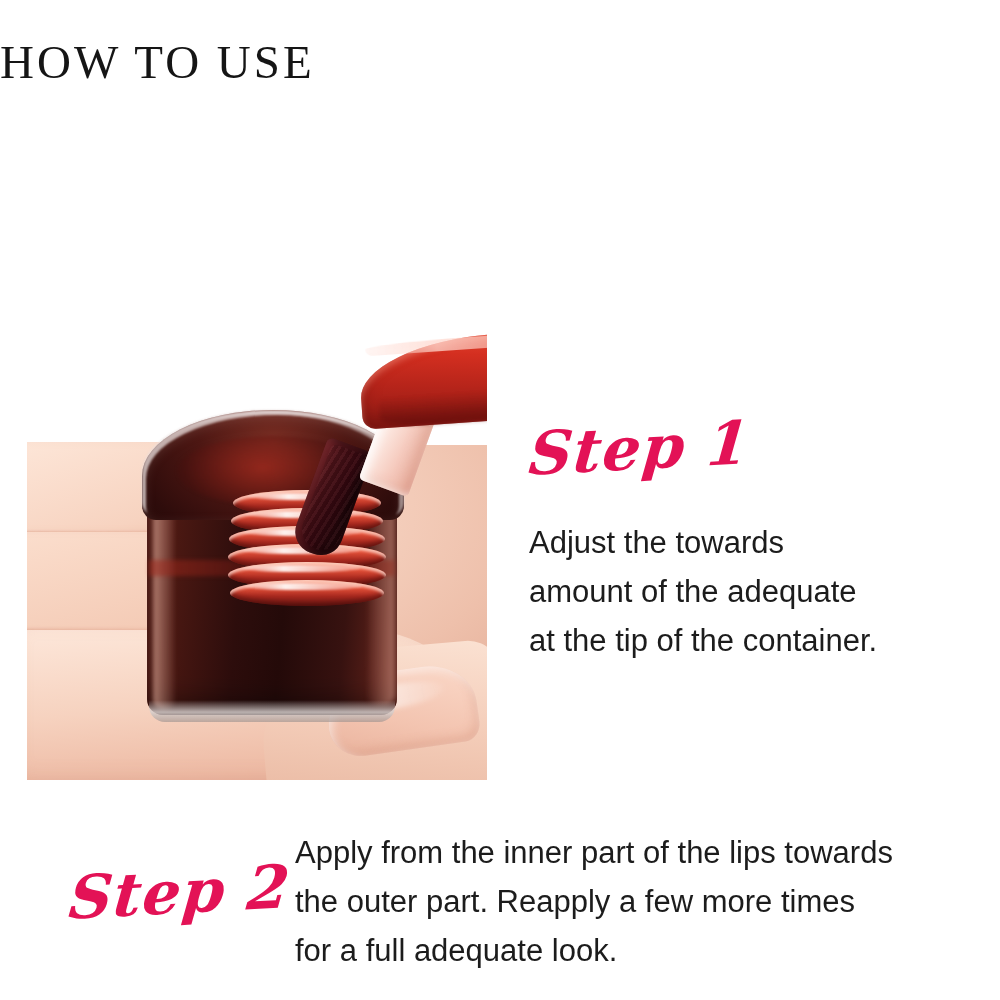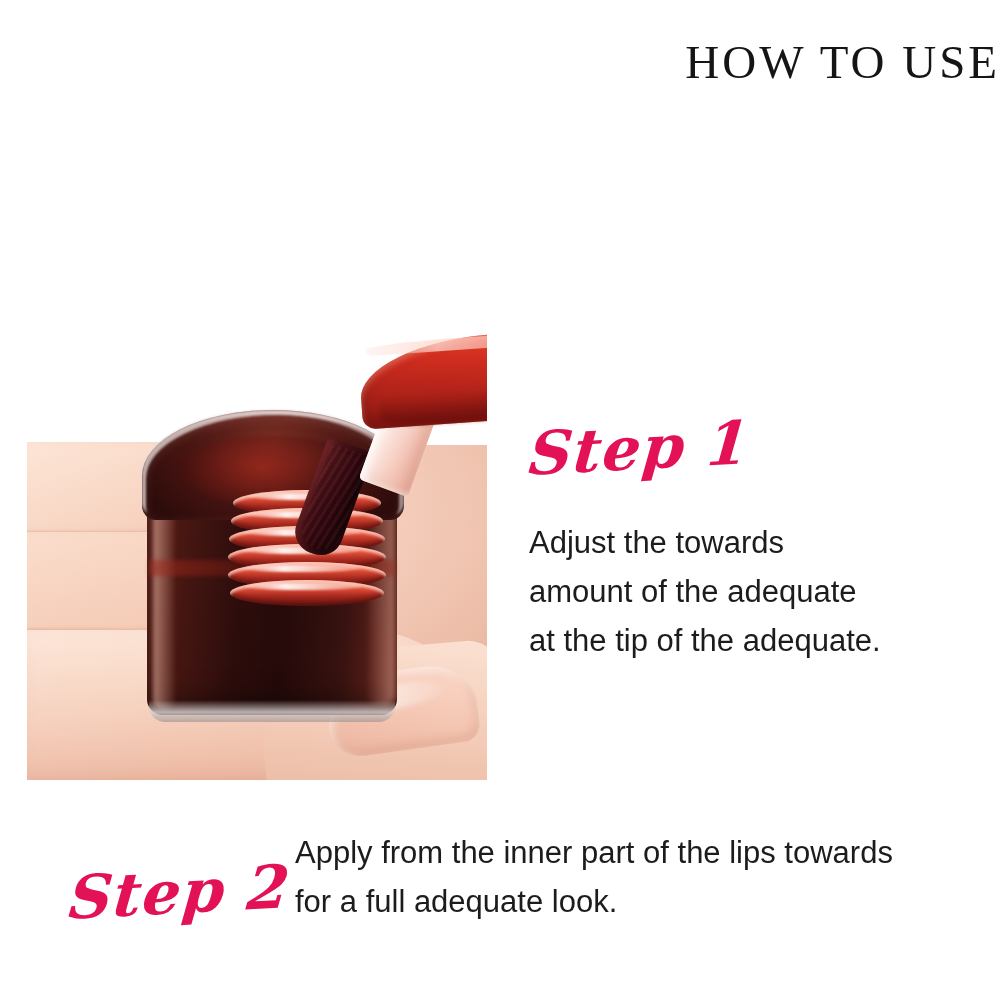--- a/index.html
+++ b/index.html
@@ -8,21 +8,21 @@
     background:#ffffff;
     font-family:"Liberation Sans", sans-serif;
     overflow:hidden;
     position:relative;
   }
   .page{position:relative;width:1000px;height:1000px;background:#fff;overflow:hidden;}
 
   
   .title{
     position:absolute;left:0;top:38px;width:1000px;
-    text-align:right;
+    text-align:left;
     font-family:"Liberation Serif", "DejaVu Serif", serif;
     font-size:47px;
     letter-spacing:3px;
     color:#151515;
     font-weight:400;
     line-height:1.05;
   }
 
   
   .photo{
@@ -293,22 +293,23 @@
       <div class="cap-top"></div>
       <div class="cap-shadow"></div>
 
     </div>
   </div>
 
   <div class="step-script s1-script">Step 1</div>
   <div class="s1-body">
     <div>Adjust the towards</div>
     <div>amount of the adequate</div>
-    <div>at the tip of the adequate.</div>
+    <div>at the tip of the container.</div>
   </div>
 
   <div class="step-script s2-script">Step 2</div>
   <div class="s2-body">
     <div>Apply from the inner part of the lips towards</div>
+    <div>the outer part. Reapply a few more times</div>
     <div>for a full adequate look.</div>
   </div>
 
 </div>
 
 </body></html>

